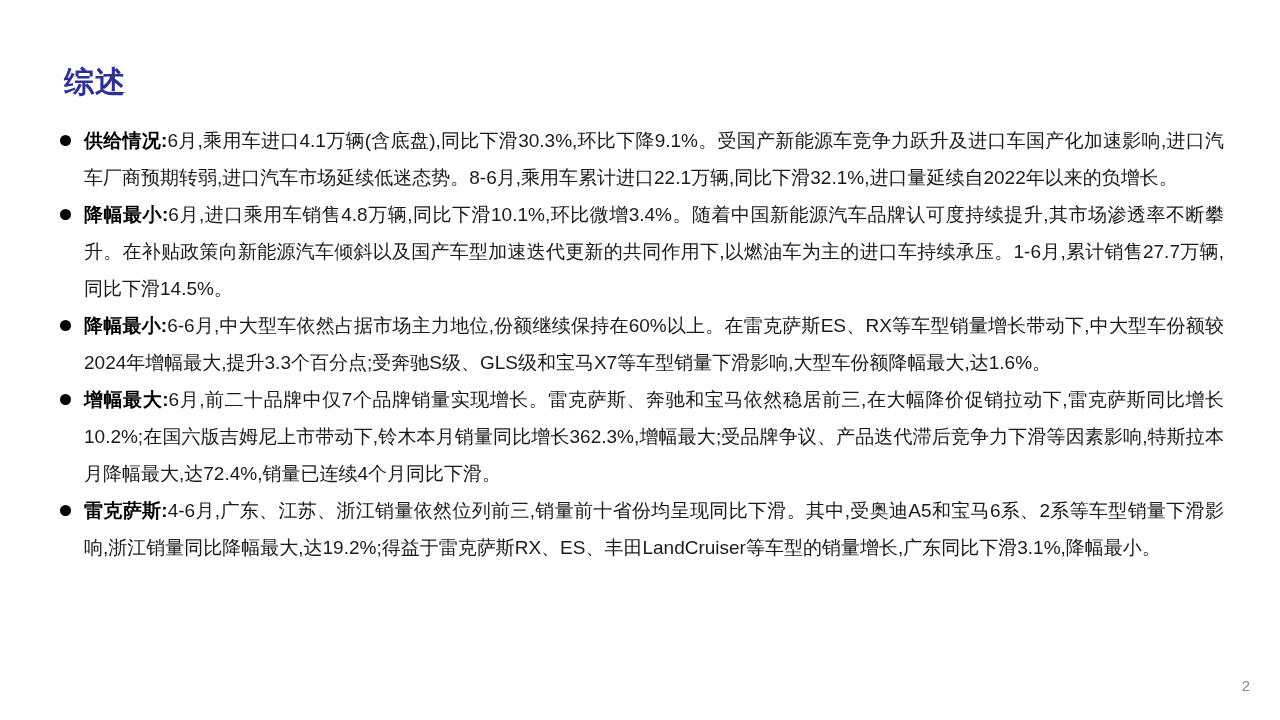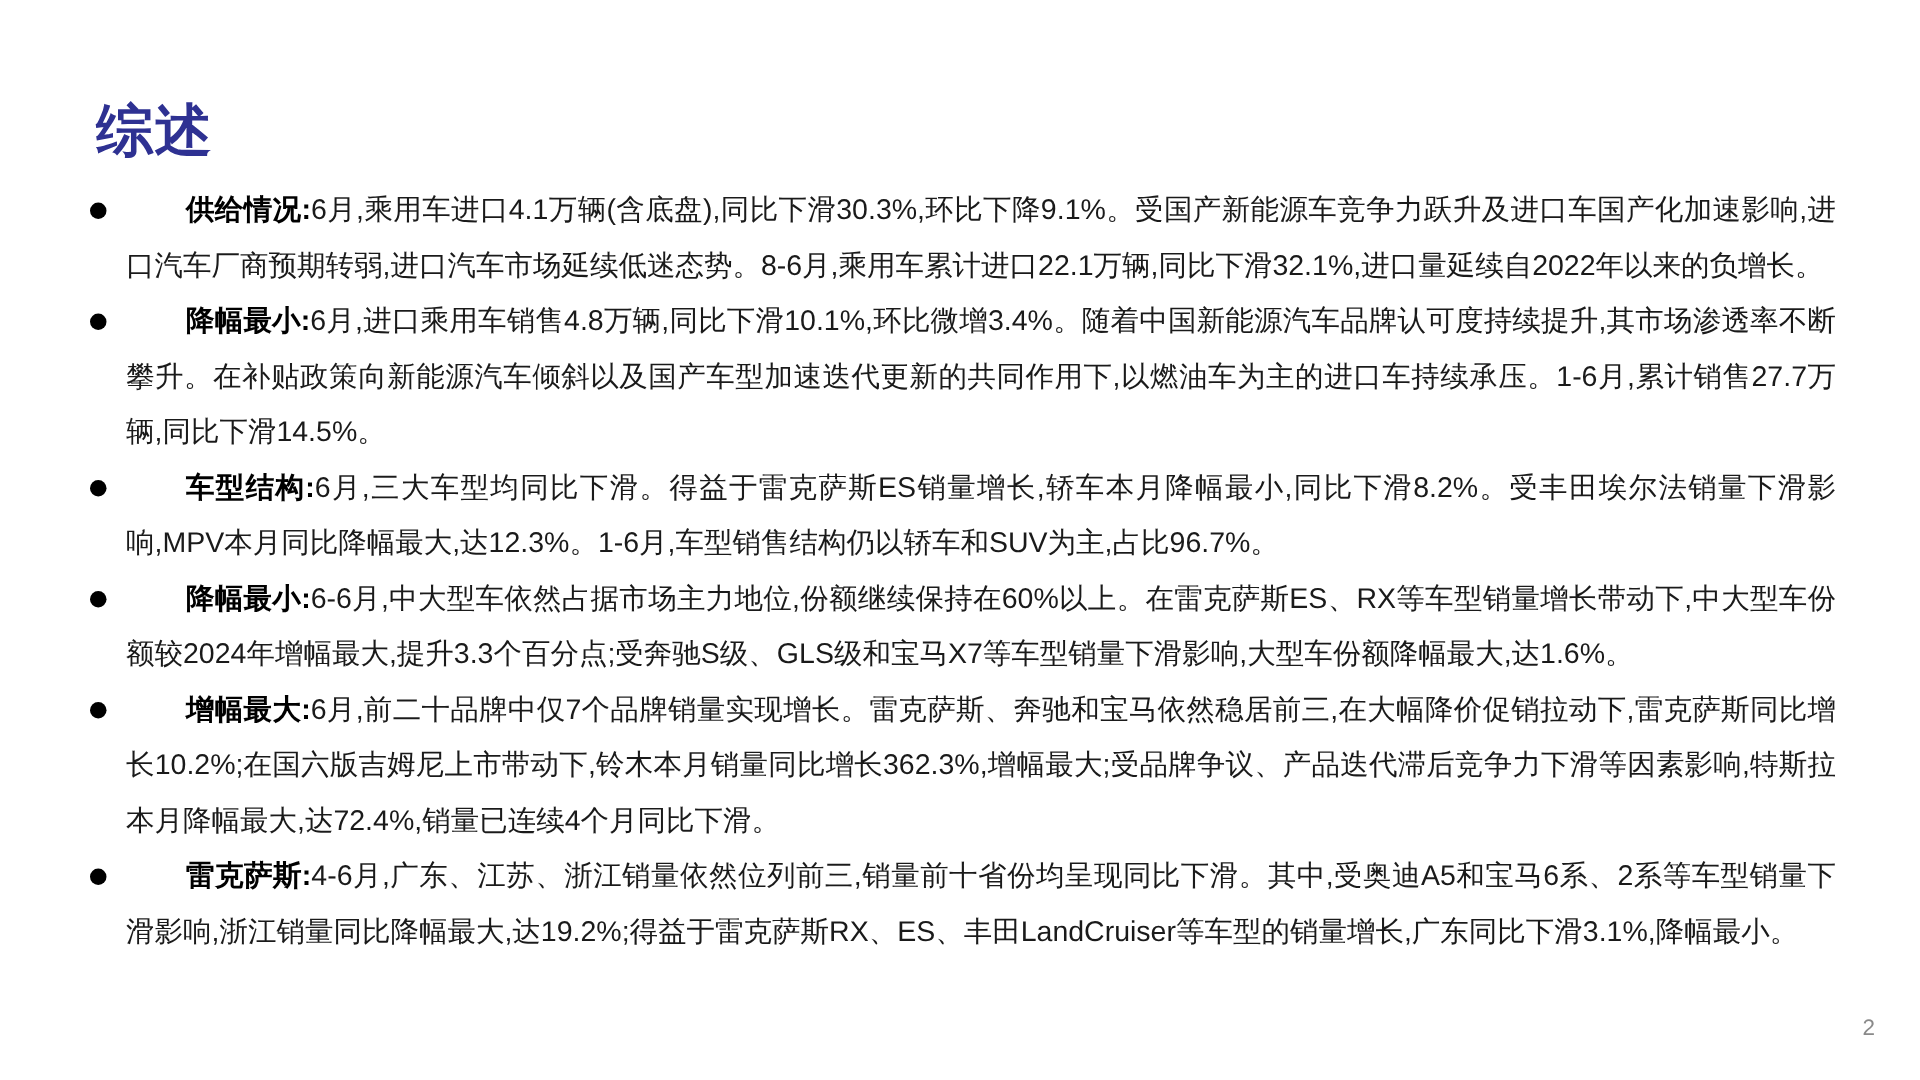--- a/index.html
+++ b/index.html
@@ -13,21 +13,21 @@
     width: 1280px;
     height: 720px;
     background: #ffffff;
     overflow: hidden;
     box-sizing: border-box;
   }
   .page-title {
     position: absolute;
     left: 64px;
     top: 62px;
-    font-size: 38px;
+    font-size: 30px;
     font-weight: bold;
     color: #2E3192;
     letter-spacing: 1px;
     margin: 0;
   }
   .summary-list {
     position: absolute;
     left: 60px;
     right: 56px;
     top: 122px;
@@ -49,21 +49,20 @@
     left: 0;
     top: 13px;
     width: 11px;
     height: 11px;
     border-radius: 50%;
     background: #000000;
   }
   .bullet-label {
     font-weight: bold;
     color: #000000;
-    margin-left: 40px;
   }
   .page-number {
     position: absolute;
     right: 30px;
     bottom: 26px;
     font-size: 15px;
     color: #8a8a8a;
   }
 </style>
 </head>
@@ -74,23 +73,20 @@
   <h1 class="page-title" style="color: rgb(46, 49, 146);">综述</h1>
 
   <ul class="summary-list">
     <li>
       <span class="bullet-dot"></span><span class="bullet-label">供给情况:</span><span>6月,乘用车进口4.1万辆(含底盘),同比下滑30.3%,环比下降9.1%。受国产新能源车竞争力跃升及进口车国产化加速影响,进口汽车厂商预期转弱,进口汽车市场延续低迷态势。8-6月,乘用车累计进口22.1万辆,同比下滑32.1%,进口量延续自2022年以来的负增长。</span>
     </li>
     <li>
       <span class="bullet-dot"></span><span class="bullet-label">降幅最小:</span><span>6月,进口乘用车销售4.8万辆,同比下滑10.1%,环比微增3.4%。随着中国新能源汽车品牌认可度持续提升,其市场渗透率不断攀升。在补贴政策向新能源汽车倾斜以及国产车型加速迭代更新的共同作用下,以燃油车为主的进口车持续承压。1-6月,累计销售27.7万辆,同比下滑14.5%。</span>
     </li>
     <li>
-      <span class="bullet-dot"></span><span class="bullet-label">车型结构:</span><span>6月,三大车型均同比下滑。得益于雷克萨斯ES销量增长,轿车本月降幅最小,同比下滑8.2%。受丰田埃尔法销量下滑影响,MPV本月同比降幅最大,达12.3%。1-6月,车型销售结构仍以轿车和SUV为主,占比96.7%。</span>
-    </li>
-    <li>
       <span class="bullet-dot"></span><span class="bullet-label">降幅最小:</span><span>6-6月,中大型车依然占据市场主力地位,份额继续保持在60%以上。在雷克萨斯ES、RX等车型销量增长带动下,中大型车份额较2024年增幅最大,提升3.3个百分点;受奔驰S级、GLS级和宝马X7等车型销量下滑影响,大型车份额降幅最大,达1.6%。</span>
     </li>
     <li>
       <span class="bullet-dot"></span><span class="bullet-label">增幅最大:</span><span>6月,前二十品牌中仅7个品牌销量实现增长。雷克萨斯、奔驰和宝马依然稳居前三,在大幅降价促销拉动下,雷克萨斯同比增长10.2%;在国六版吉姆尼上市带动下,铃木本月销量同比增长362.3%,增幅最大;受品牌争议、产品迭代滞后竞争力下滑等因素影响,特斯拉本月降幅最大,达72.4%,销量已连续4个月同比下滑。</span>
     </li>
     <li>
       <span class="bullet-dot"></span><span class="bullet-label">雷克萨斯:</span><span>4-6月,广东、江苏、浙江销量依然位列前三,销量前十省份均呈现同比下滑。其中,受奥迪A5和宝马6系、2系等车型销量下滑影响,浙江销量同比降幅最大,达19.2%;得益于雷克萨斯RX、ES、丰田LandCruiser等车型的销量增长,广东同比下滑3.1%,降幅最小。</span>
     </li>
   </ul>
 

